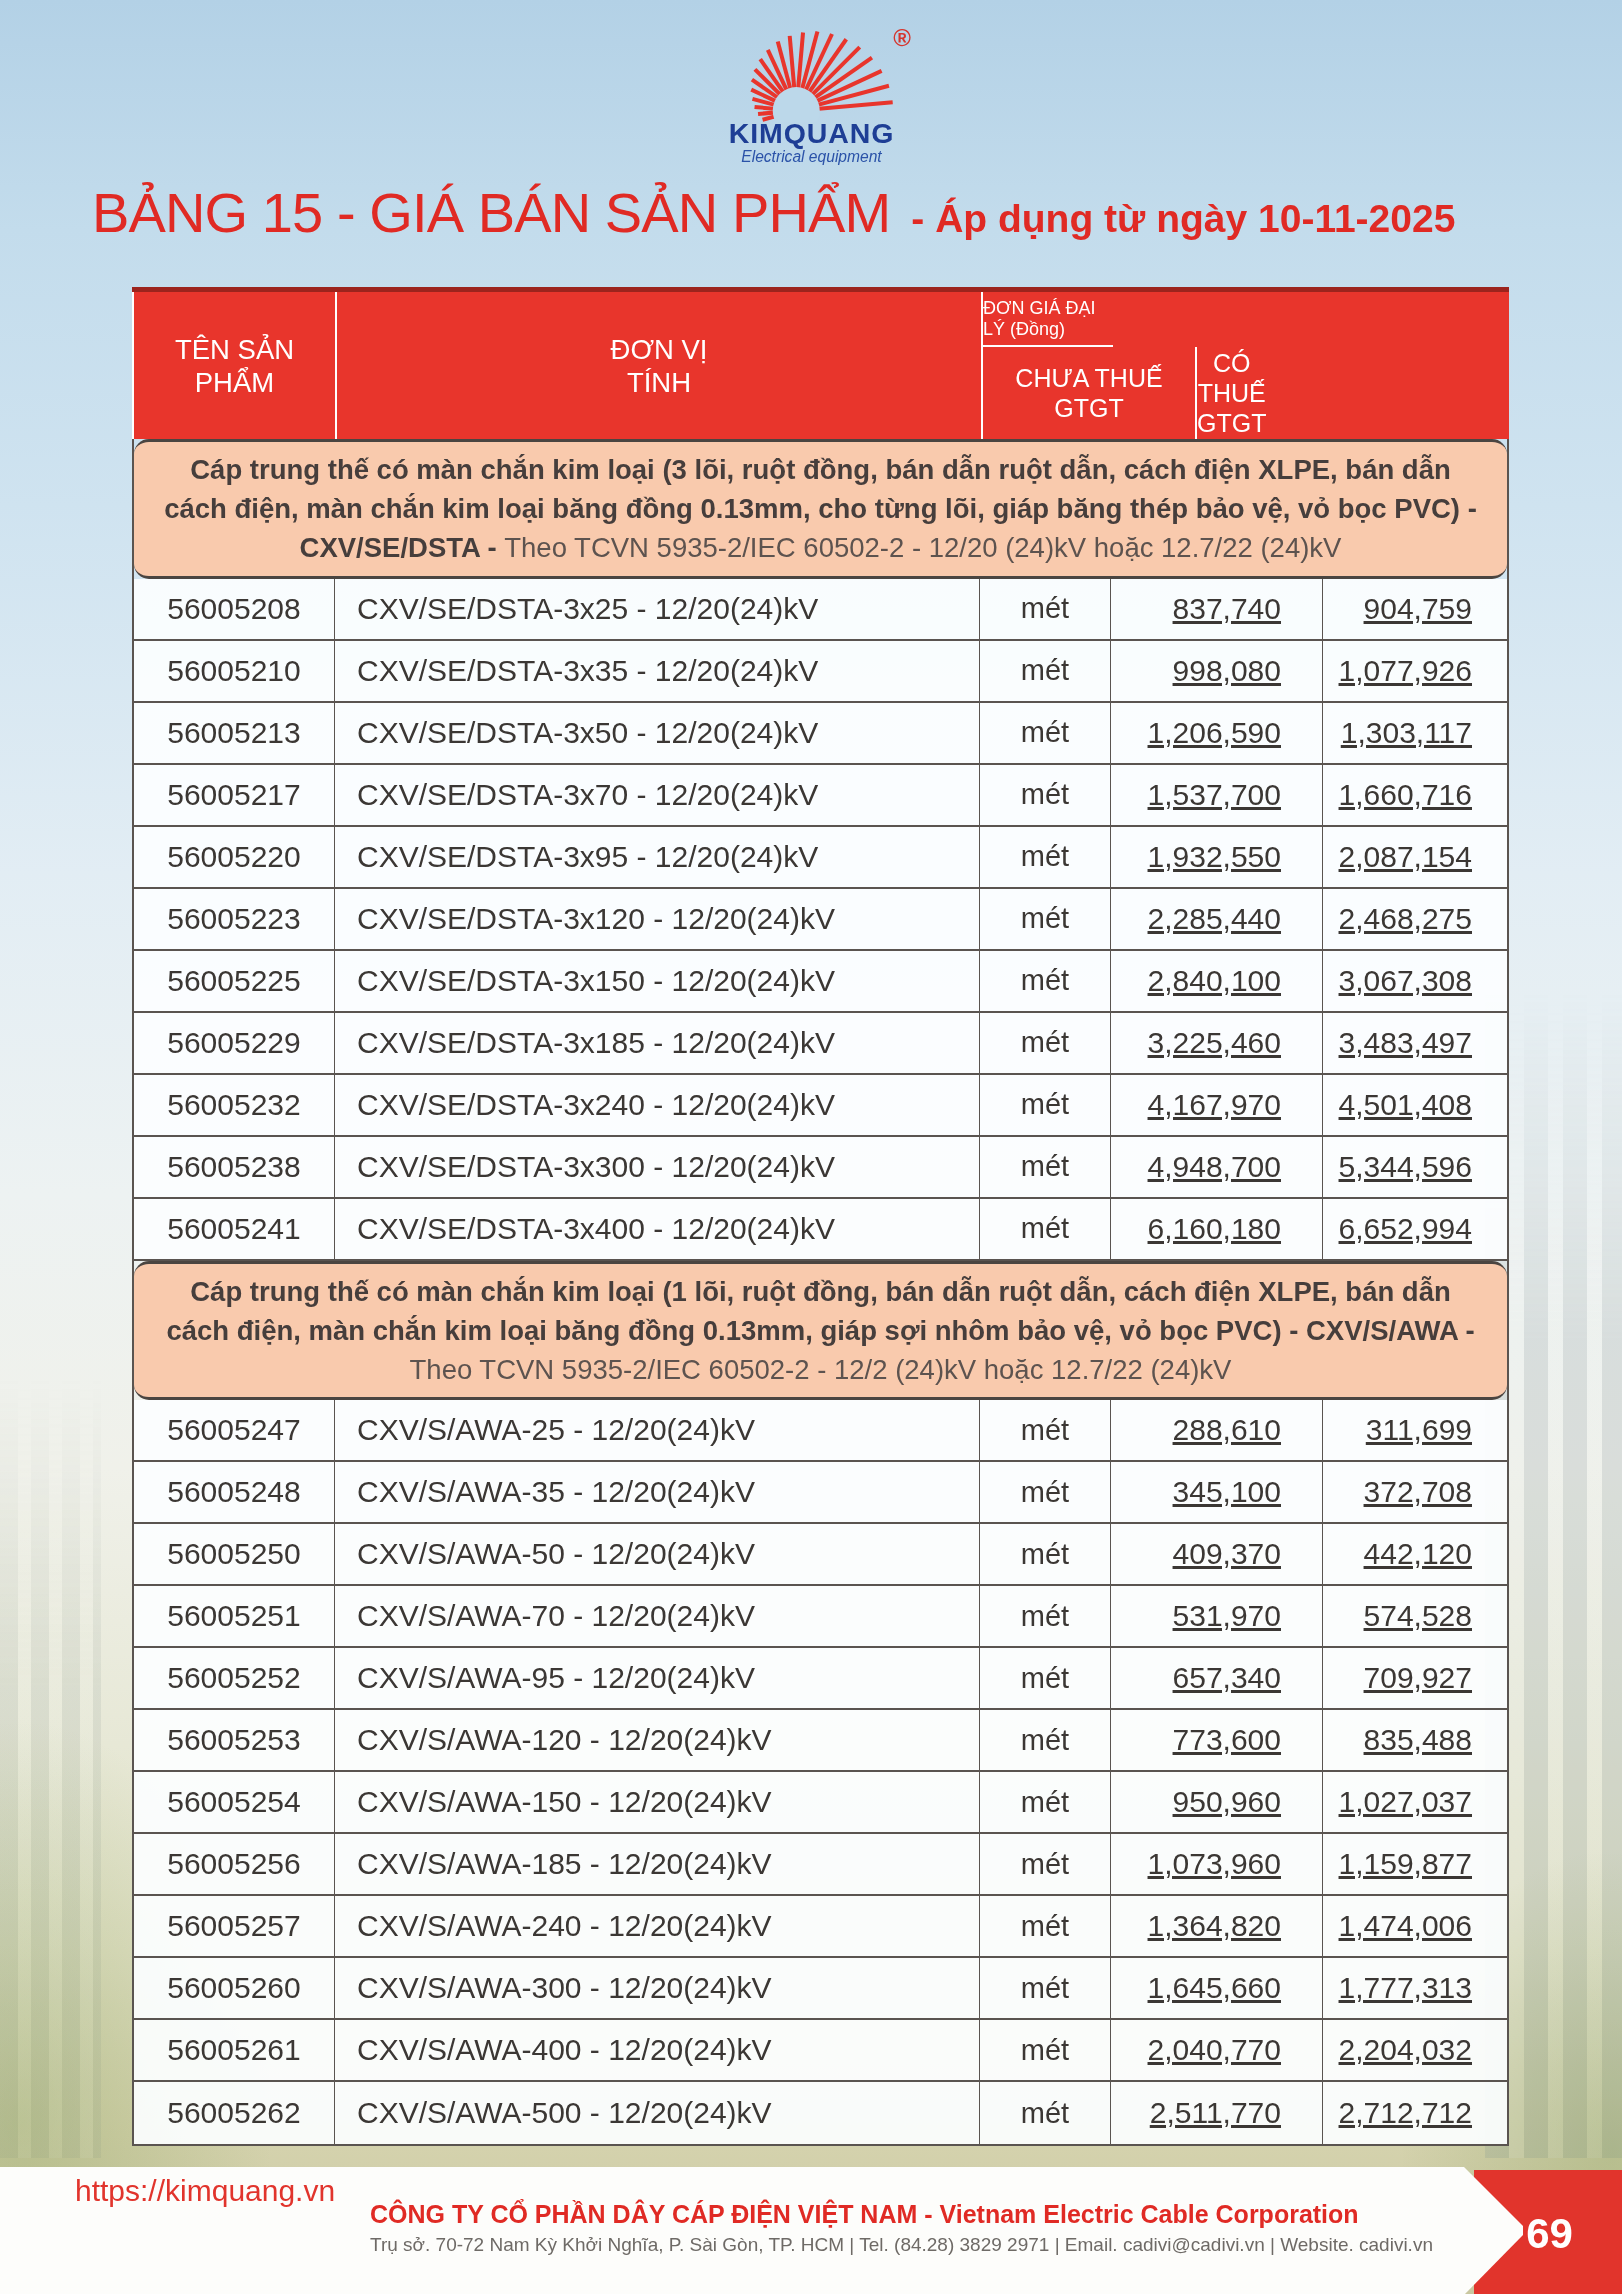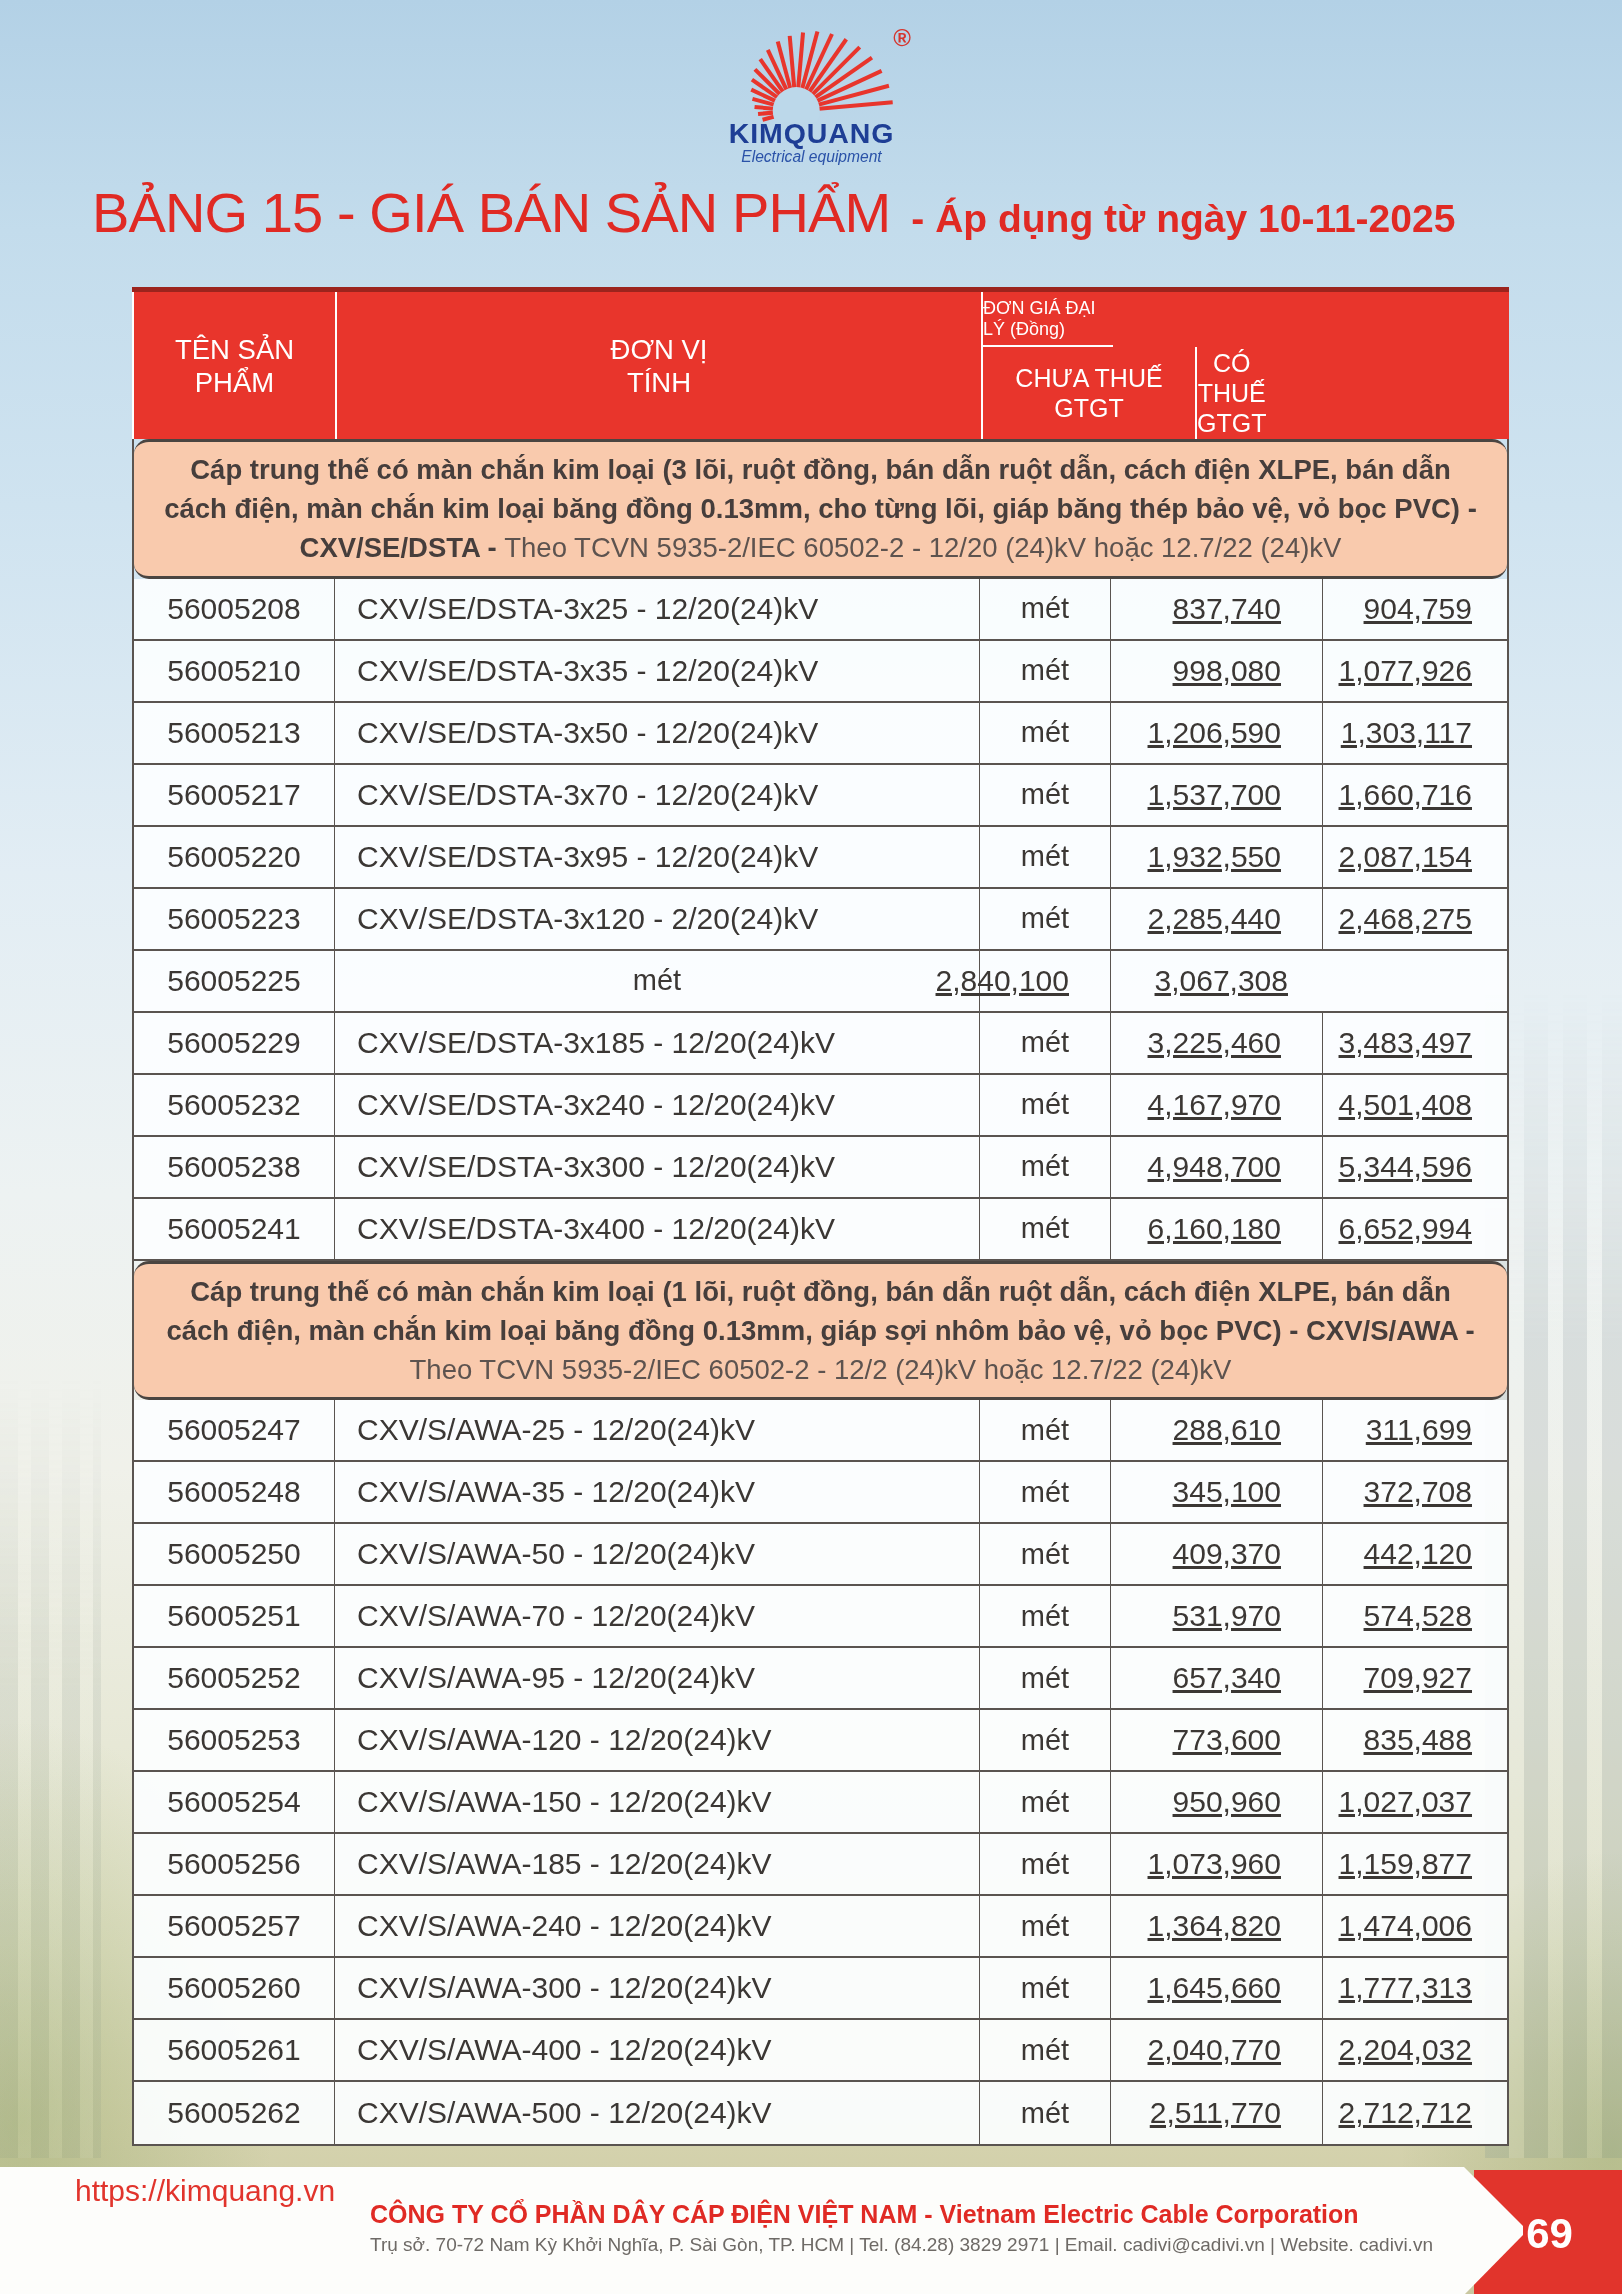--- a/index.html
+++ b/index.html
@@ -184,28 +184,29 @@
     <div class="tr">
       <div class="td td-code">56005220</div>
       <div class="td td-name">CXV/SE/DSTA-3x95 - 12/20(24)kV</div>
       <div class="td td-unit">mét</div>
       <div class="td td-price">1,932,550</div>
       <div class="td td-price td-price-inc">2,087,154</div>
     </div>
 
     <div class="tr">
       <div class="td td-code">56005223</div>
-      <div class="td td-name">CXV/SE/DSTA-3x120 - 2/20(24)kV</div>
+      <div class="td td-name">CXV/SE/DSTA-3x120 - 12/20(24)kV</div>
       <div class="td td-unit">mét</div>
       <div class="td td-price">2,285,440</div>
       <div class="td td-price td-price-inc">2,468,275</div>
     </div>
 
     <div class="tr">
       <div class="td td-code">56005225</div>
+      <div class="td td-name">CXV/SE/DSTA-3x150 - 12/20(24)kV</div>
       <div class="td td-unit">mét</div>
       <div class="td td-price">2,840,100</div>
       <div class="td td-price td-price-inc">3,067,308</div>
     </div>
 
     <div class="tr">
       <div class="td td-code">56005229</div>
       <div class="td td-name">CXV/SE/DSTA-3x185 - 12/20(24)kV</div>
       <div class="td td-unit">mét</div>
       <div class="td td-price">3,225,460</div>

